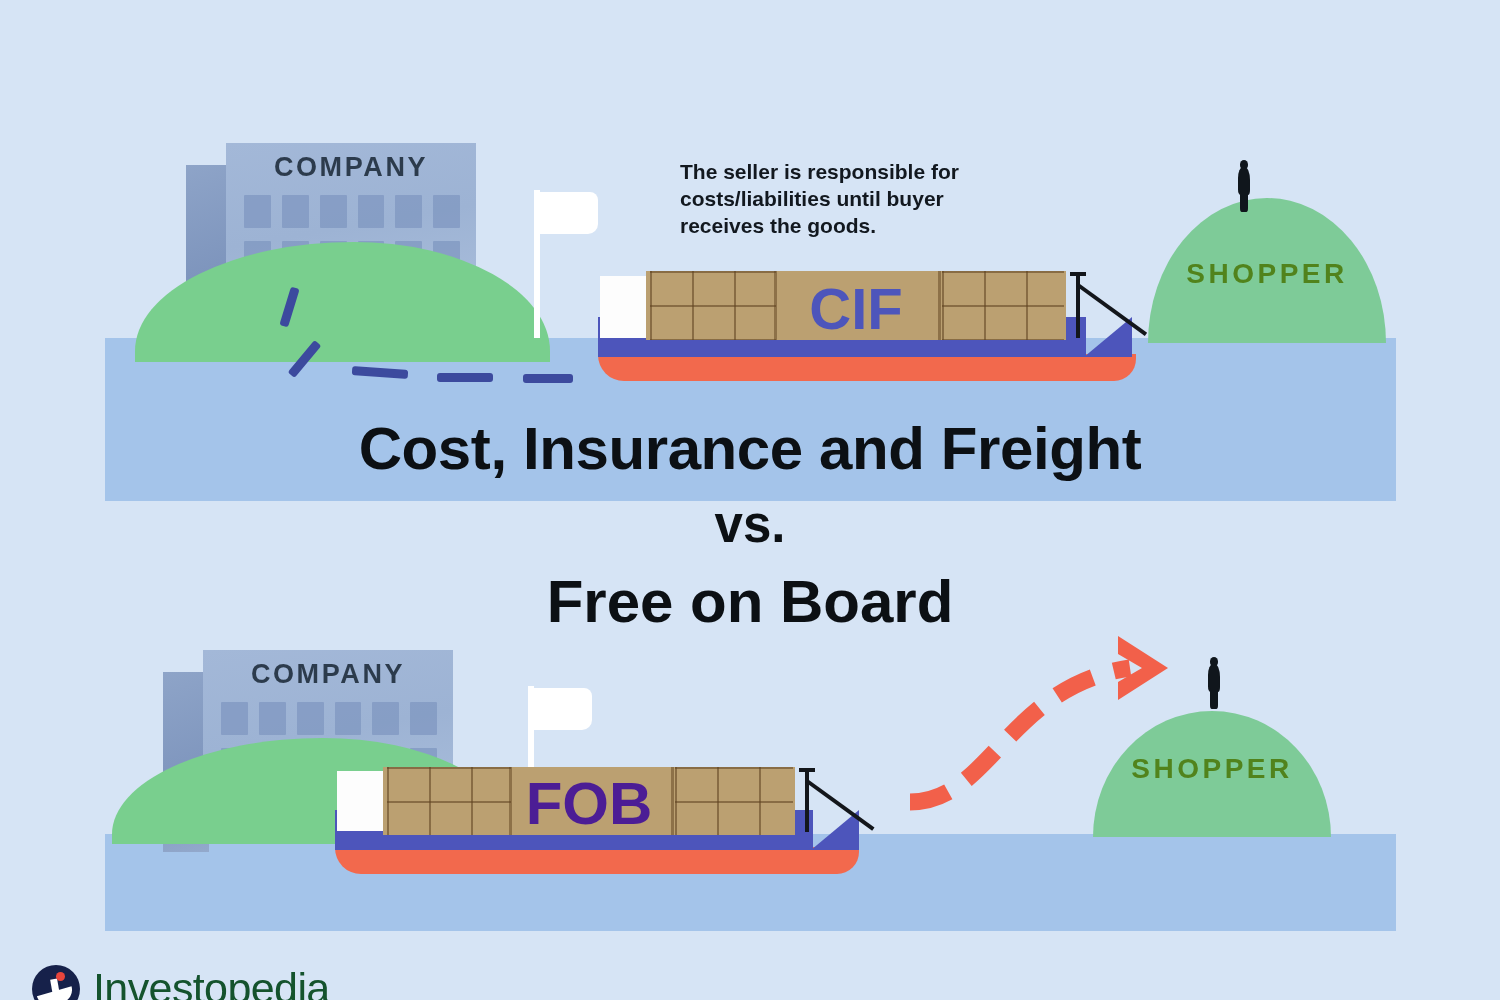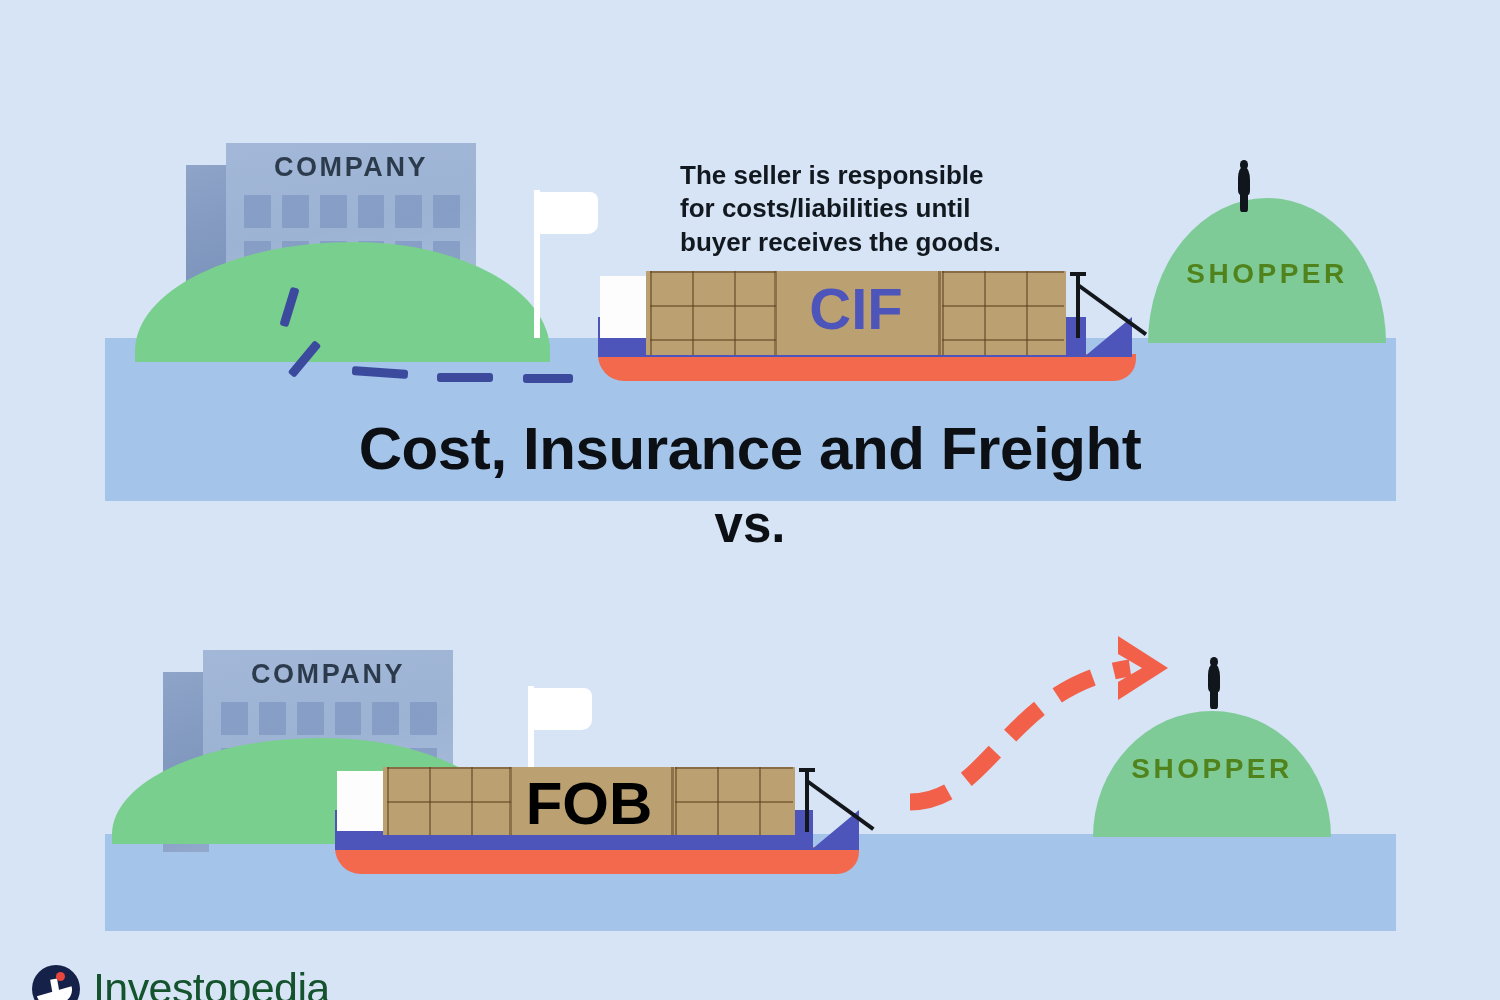--- a/index.html
+++ b/index.html
@@ -78,21 +78,21 @@
 
   
   .dash{position:absolute;background:#3c4a9e;border-radius:3px;}
 
   
   .arrow-svg{position:absolute;left:880px;top:580px;width:330px;height:200px;}
 
   
   .caption{position:absolute;font-weight:700;color:#12181f;
     font-family:"Liberation Sans", sans-serif;line-height:1.28;}
-  .caption-top{left:680px;top:113px;width:345px;font-size:26px;}
+  .caption-top{left:680px;top:113px;width:345px;font-size:21px;}
   .caption-bottom{left:982px;top:795px;width:380px;font-size:20.5px;}
 
   
   .title-block{position:absolute;left:0;right:0;top:372px;text-align:center;
     color:#0c1014;font-weight:700;font-family:"Liberation Sans", sans-serif;}
   .title-line1{font-size:60px;letter-spacing:-.4px;line-height:1.02;}
   .title-vs{font-size:51px;margin-top:20px;line-height:1.02;}
   .title-line2{font-size:60px;margin-top:20px;line-height:1.02;}
 
   
@@ -152,38 +152,39 @@
   <div class="figure" style="left:1237px;top:114px;">
     <div class="fig-head"></div>
     <div class="fig-body"></div>
     <div class="fig-legs"></div>
   </div>
 
   <div class="ship" style="left:598px;top:215px;width:540px;height:120px;">
     <div class="hull-red" style="width:538px;"></div>
     <div class="hull-blue" style="width:488px;"></div>
     <div class="deck-white" style="left:2px;top:15px;height:62px;"></div>
-    <div class="cargo" style="left:48px;top:10px;width:420px;height:84px;">
+    <div class="cargo" style="left:48px;top:10px;width:420px;height:69px;">
       <div class="cargo-grid" style="left:4px;width:126px;"></div>
       <div class="cargo-grid" style="left:296px;width:122px;"></div>
       <div class="cargo-seam" style="left:128px;"></div>
       <div class="cargo-seam" style="left:292px;"></div>
       <div class="cargo-code" style="top:4px;font-size:58px;color:#4d55bb;">CIF</div>
     </div>
     <div class="mast" style="left:478px;top:11px;height:66px;">
       <div class="mast-top"></div>
     </div>
     <div class="boom" style="left:480px;top:22px;width:84px;transform:rotate(36deg);"></div>
   </div>
 
   <div class="caption caption-top">The seller is responsible for costs/liabilities until buyer receives the goods.</div>
 
   <div class="title-block">
     <div class="title-line1">Cost, Insurance and Freight</div>
     <div class="title-vs">vs.</div>
+    <div class="title-line2">Free on Board</div>
   </div>
 
   <div class="water water-bottom"></div>
 
   <div class="building" style="left:163px;top:604px;width:296px;height:196px;">
     <div class="bldg-side" style="height:180px;"></div>
     <div class="bldg-face" style="height:188px;">
       <div class="bldg-label">COMPANY</div>
       <div class="win-grid">
         <div class="win"></div>
@@ -222,21 +223,21 @@
 
   <div class="ship" style="left:335px;top:713px;width:530px;height:115px;">
     <div class="hull-red" style="width:524px;"></div>
     <div class="hull-blue" style="width:478px;"></div>
     <div class="deck-white" style="left:2px;top:12px;height:60px;"></div>
     <div class="cargo" style="left:48px;top:8px;width:412px;height:68px;">
       <div class="cargo-grid" style="left:4px;width:124px;"></div>
       <div class="cargo-grid" style="left:292px;width:118px;"></div>
       <div class="cargo-seam" style="left:126px;"></div>
       <div class="cargo-seam" style="left:288px;"></div>
-      <div class="cargo-code" style="top:2px;font-size:60px;color:#000000;">FOB</div>
+      <div class="cargo-code" style="top:2px;font-size:60px;color:#4c1d95;">FOB</div>
     </div>
     <div class="mast" style="left:470px;top:9px;height:64px;">
       <div class="mast-top"></div>
     </div>
     <div class="boom" style="left:472px;top:20px;width:82px;transform:rotate(36deg);"></div>
   </div>
 
 
   <div class="logo">
     <div class="logo-mark">

